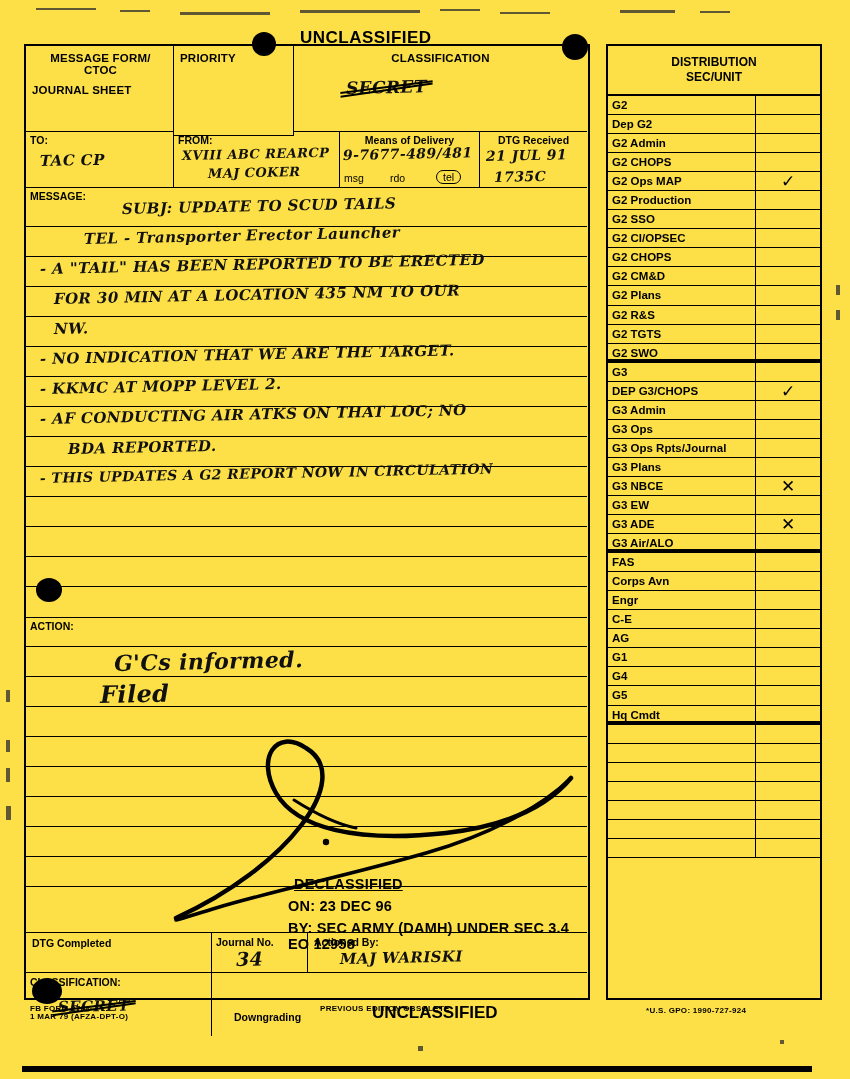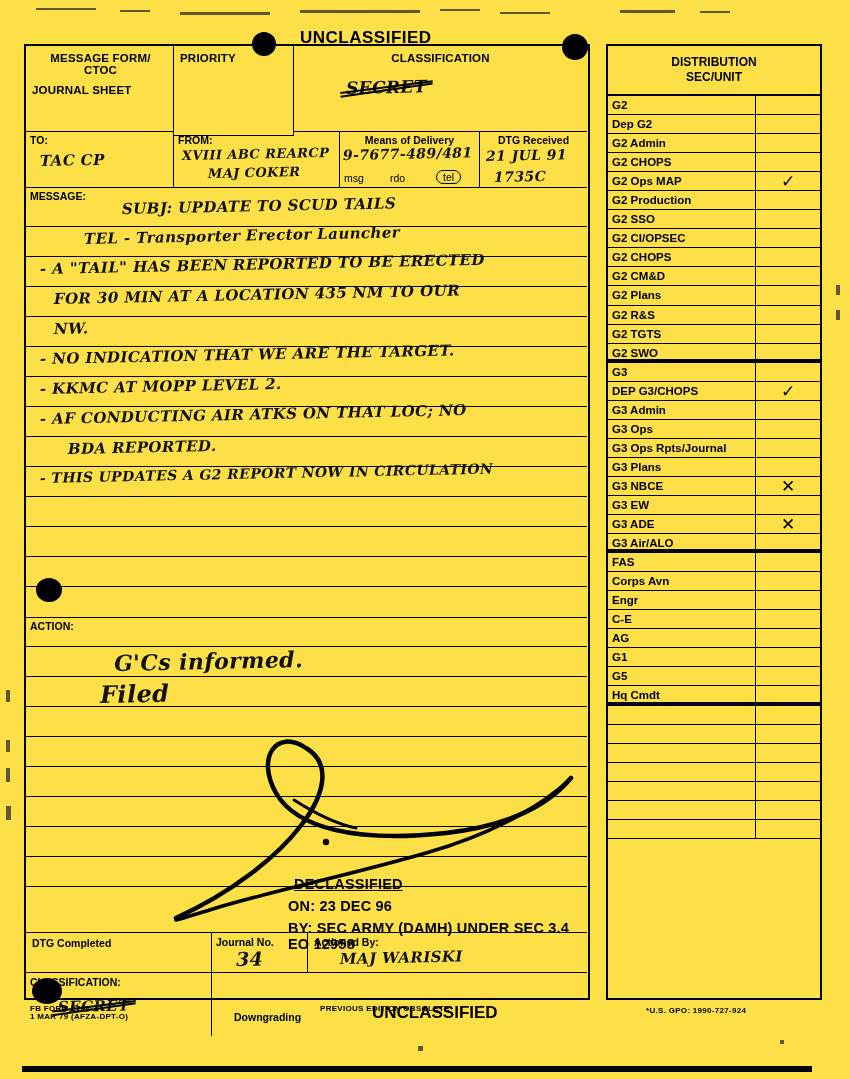--- a/index.html
+++ b/index.html
@@ -464,20 +464,24 @@
         </div>
         <div class="dist-row">
           <div class="dist-name">AG</div>
           <div class="dist-mark"></div>
         </div>
         <div class="dist-row">
           <div class="dist-name">G1</div>
           <div class="dist-mark"></div>
         </div>
         <div class="dist-row">
+          <div class="dist-name">G4</div>
+          <div class="dist-mark"></div>
+        </div>
+        <div class="dist-row">
           <div class="dist-name">G5</div>
           <div class="dist-mark"></div>
         </div>
         <div class="dist-row thick">
           <div class="dist-name">Hq  Cmdt</div>
           <div class="dist-mark"></div>
         </div>
         <div class="dist-row">
           <div class="dist-name"></div>
           <div class="dist-mark"></div>

